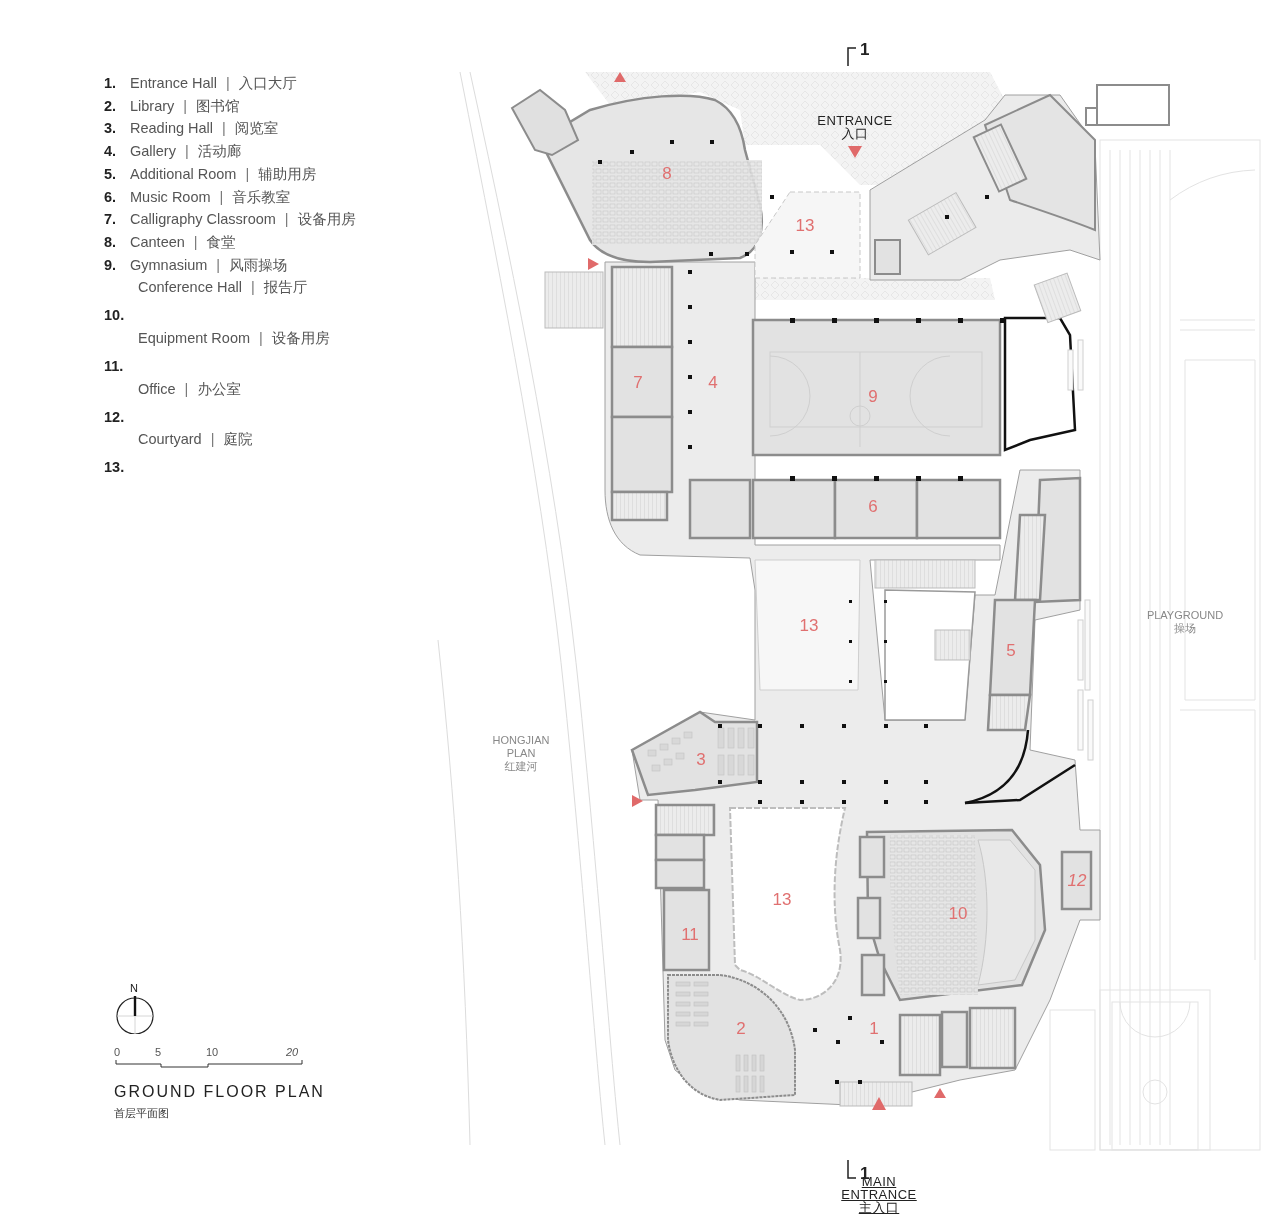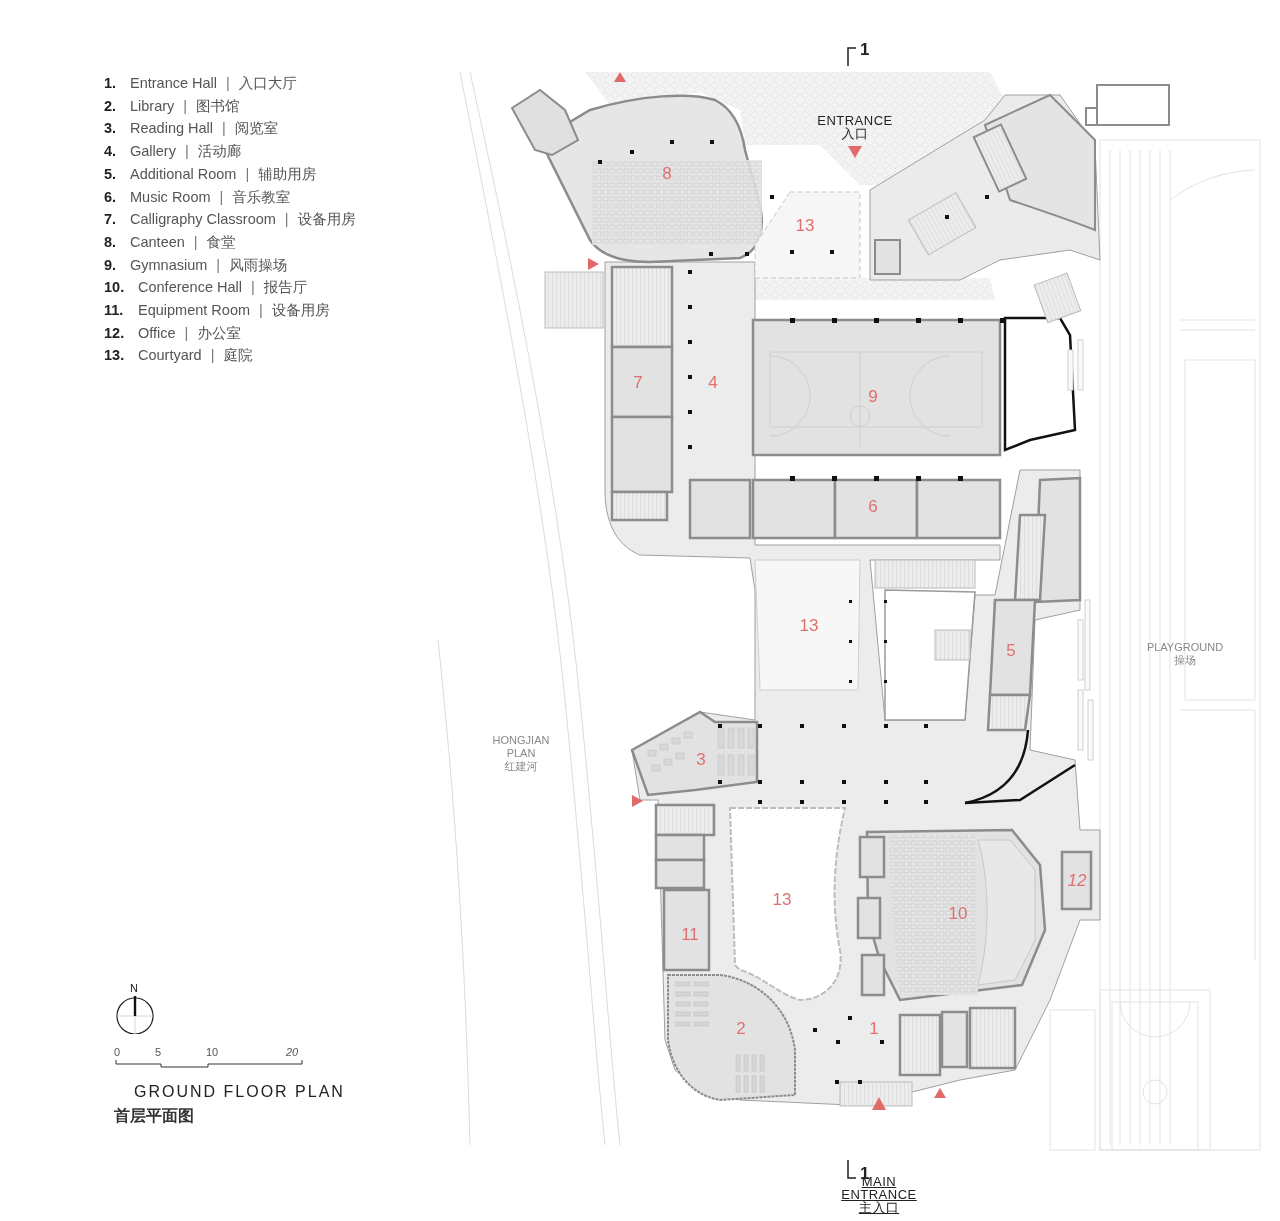--- a/index.html
+++ b/index.html
@@ -1,26 +1,26 @@
 <!DOCTYPE html>
 <html><head>
 <meta charset="utf-8">
 <style>
   html,body{margin:0;padding:0;background:#ffffff;}
   body{width:1280px;height:1221px;position:relative;overflow:hidden;font-family:"Liberation Sans","DejaVu Sans",sans-serif;color:#333;}
   .legend{position:absolute;left:104px;top:72px;font-size:14.5px;line-height:22.7px;color:#555;}
   .legend .row{display:flex;white-space:nowrap;}
   .legend .num{color:#222;font-weight:bold;width:26px;display:inline-block;}
-  .legend .num.two{width:34px;}
+  .legend .num.two{width:34px;margin-top:28px;}
   .legend .sep{margin:0 9px;color:#777;}
   .compass{position:absolute;left:112px;top:982px;width:46px;height:52px;}
   .scale{position:absolute;left:112px;top:1048px;width:200px;height:26px;}
   .scale-label{position:absolute;top:-2px;font-size:11px;color:#555;}
-  .plan-title{position:absolute;left:114px;top:1083px;font-size:16px;letter-spacing:2px;color:#222;margin-left:20px;}
-  .plan-title-cn{position:absolute;left:114px;top:1106px;font-size:16px;color:#333;font-weight:bold;}
+  .plan-title{position:absolute;left:114px;top:1083px;font-size:16px;letter-spacing:2px;color:#222;}
+  .plan-title-cn{position:absolute;left:114px;top:1106px;font-size:11px;color:#333;}
   svg.plan{position:absolute;left:0;top:0;}
   .lbl{position:absolute;text-align:center;font-size:11px;line-height:13px;color:#888;}
   .ent{position:absolute;text-align:center;font-size:13px;line-height:13px;color:#222;letter-spacing:0.5px;}
   .roomnum{position:absolute;font-size:17px;color:#e07070;transform:translate(-50%,-50%);}
   .sec{position:absolute;font-size:17px;font-weight:bold;color:#222;}
 </style>
 </head>
 <body>
 
 <svg class="plan" width="1280" height="1221" viewBox="0 0 1280 1221">
@@ -396,21 +396,21 @@
   <div>MAIN</div>
   <div>ENTRANCE</div>
   <div>主入口</div>
 </div>
 
 <div class="lbl" style="left:481px;top:724px;width:80px;margin-top:10px;">
   <div>HONGJIAN</div>
   <div>PLAN</div>
   <div>红建河</div>
 </div>
-<div class="lbl" style="left:1135px;top:609px;width:100px;margin-top:32px;">
+<div class="lbl" style="left:1135px;top:609px;width:100px;">
   <div>PLAYGROUND</div>
   <div>操场</div>
 </div>
 
 <div id="room-tags">
     <div class="roomnum" style="left: 667px; top: 174px;">8</div>
     <div class="roomnum" style="left: 805px; top: 226px;">13</div>
     <div class="roomnum" style="left: 638px; top: 383px;">7</div>
     <div class="roomnum" style="left: 713px; top: 383px;">4</div>
     <div class="roomnum" style="left: 873px; top: 397px;">9</div>

